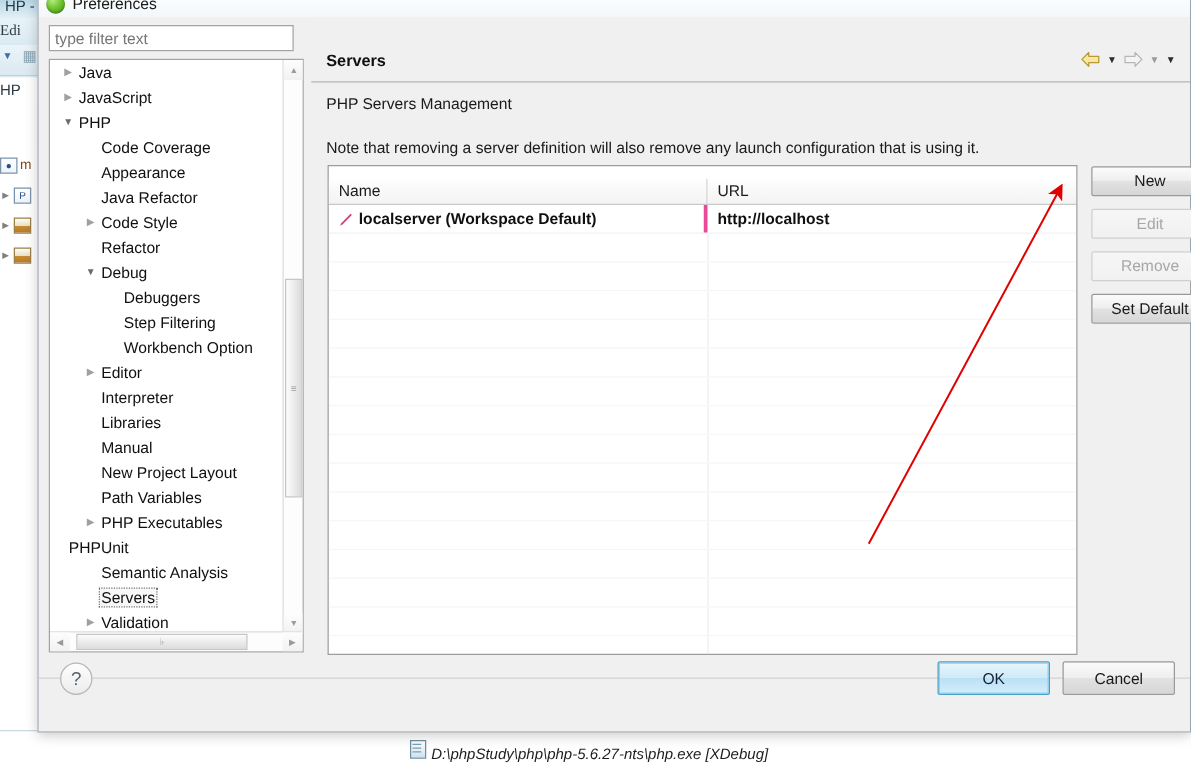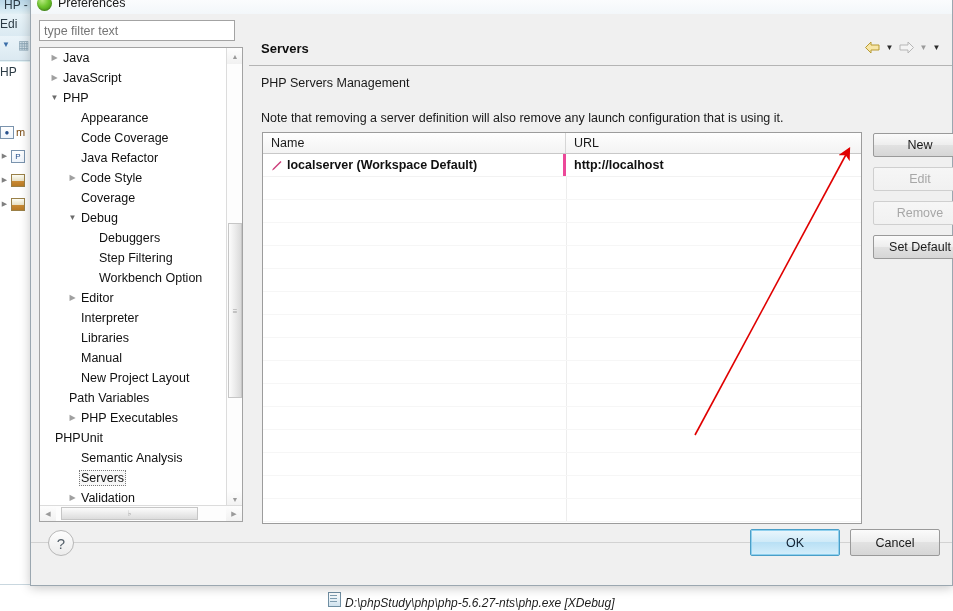--- a/index.html
+++ b/index.html
@@ -261,20 +261,21 @@
     width: 600px; height: 392px;
     border: 1px solid #9c9c9c;
     background: #ffffff;
     box-sizing: border-box;
     overflow: hidden;
   }
   #table-head {
     display: flex; height: 20px;
     background: linear-gradient(180deg,#fefefe 0%, #f3f3f3 100%);
     border-bottom: 1px solid #c8c8c8;
+    margin-top: 10px;
   }
   .th {
     font-size: 12.5px; color: #1a1a1a;
     display: flex; align-items: center;
     padding-left: 8px;
     box-sizing: border-box;
   }
   .th.col-name { width: 303px; border-right: 1px solid #d6d6d6; }
   .th.col-url  { width: 295px; }
 
@@ -369,21 +370,21 @@
 <div id="backdrop">
   <div id="bg-titlebar">
     <span class="bg-word" style="left:4px; top:-2px;">HP -</span>
     <div id="bg-win-btns">
       <div class="wb">—</div>
       <div class="wb">☐</div>
       <div class="wb">✕</div>
     </div>
   </div>
   <div id="bg-tabrow">
-    <span class="bg-word" style="left:0; top:3px;">Edi</span>
+    <span class="bg-word" style="left:0; top:3px;font-family:Liberation Serif, serif;">Edi</span>
   </div>
   <div id="bg-toolbar">
     <span class="bg-word" style="left:2px; top:4px; font-size:8px; color:#3b6ea8;">▼</span>
     <span class="bg-word" style="left:18px; top:2px; color:#8aa4b4;">▦</span>
   </div>
   <div id="bg-perspective">
     <span class="bg-word" style="left:0px; top:3px;">HP</span>
   </div>
   <div id="bg-explorer">
     <div class="bg-tree-row" style="top:38px;">
@@ -430,37 +431,37 @@
           <div class="tree-row" style="padding-left: 8px;">
             <span class="twisty">▶</span>
             <span class="tree-label">JavaScript</span>
           </div>
           <div class="tree-row" style="padding-left: 8px;">
             <span class="twisty open">▼</span>
             <span class="tree-label">PHP</span>
           </div>
           <div class="tree-row" style="padding-left: 26px;">
             <span class="twisty"></span>
+            <span class="tree-label">Code Coverage</span>
+          </div>
+          <div class="tree-row" style="padding-left: 26px;">
+            <span class="twisty"></span>
             <span class="tree-label">Appearance</span>
-          </div>
-          <div class="tree-row" style="padding-left: 26px;">
-            <span class="twisty"></span>
-            <span class="tree-label">Code Coverage</span>
           </div>
           <div class="tree-row" style="padding-left: 26px;">
             <span class="twisty"></span>
             <span class="tree-label">Java Refactor</span>
           </div>
           <div class="tree-row" style="padding-left: 26px;">
             <span class="twisty">▶</span>
             <span class="tree-label">Code Style</span>
           </div>
           <div class="tree-row" style="padding-left: 26px;">
             <span class="twisty"></span>
-            <span class="tree-label">Coverage</span>
+            <span class="tree-label">Refactor</span>
           </div>
           <div class="tree-row" style="padding-left: 26px;">
             <span class="twisty open">▼</span>
             <span class="tree-label">Debug</span>
           </div>
           <div class="tree-row" style="padding-left: 44px;">
             <span class="twisty"></span>
             <span class="tree-label">Debuggers</span>
           </div>
           <div class="tree-row" style="padding-left: 44px;">
@@ -484,21 +485,21 @@
             <span class="tree-label">Libraries</span>
           </div>
           <div class="tree-row" style="padding-left: 26px;">
             <span class="twisty"></span>
             <span class="tree-label">Manual</span>
           </div>
           <div class="tree-row" style="padding-left: 26px;">
             <span class="twisty"></span>
             <span class="tree-label">New Project Layout</span>
           </div>
-          <div class="tree-row" style="padding-left: 14px;">
+          <div class="tree-row" style="padding-left: 26px;">
             <span class="twisty"></span>
             <span class="tree-label">Path Variables</span>
           </div>
           <div class="tree-row" style="padding-left: 26px;">
             <span class="twisty">▶</span>
             <span class="tree-label">PHP Executables</span>
           </div>
           <div class="tree-row" style="">
             <span class="twisty"></span>
             <span class="tree-label">PHPUnit</span>

